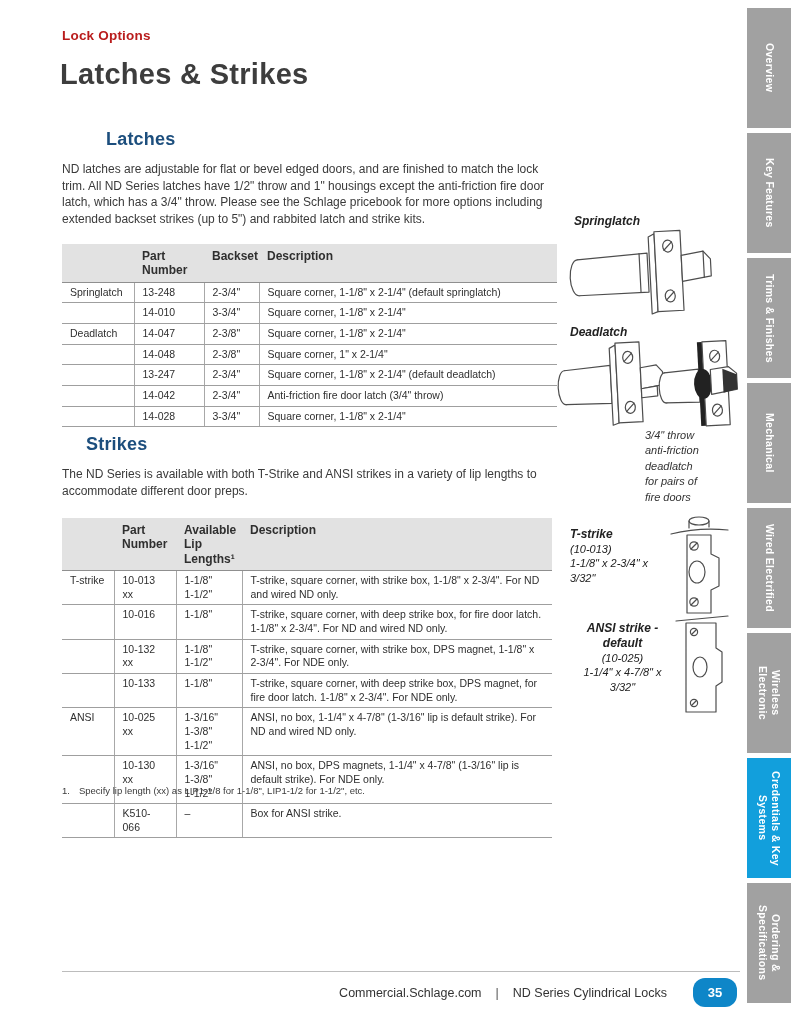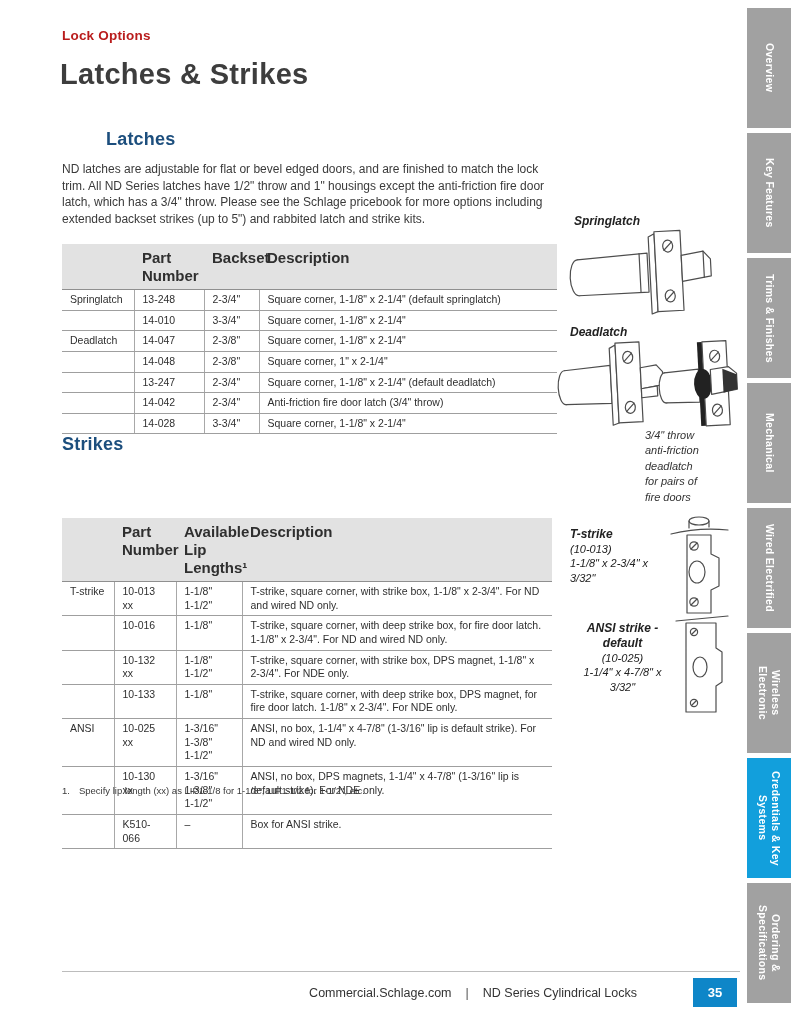--- a/index.html
+++ b/index.html
@@ -18,37 +18,37 @@
   }
   .page-title {
     position:absolute; left:60px; top:58px;
     font-size:29px; color:#3d3d3d; letter-spacing:.3px;
   }
   .section-heading {
     position:absolute; left:62px;
     font-size:18px; font-weight:bold; color:#1c4e7d; letter-spacing:.2px;
   }
   #latches-heading { top:129px;margin-left:44px; }
-  #strikes-heading { top:434px; }
+  #strikes-heading { top:434px;margin-left:24px; }
   .intro {
     position:absolute; left:62px; width:492px;
     font-size:12px; line-height:1.38; color:#3a3a3a;
   }
   #latches-intro { top:161px; }
   #strikes-intro { top:466px; }
 
   
   table.spec-table {
     position:absolute; left:62px; border-collapse:collapse;
     font-size:10.5px; color:#2f2f2f; table-layout:fixed;
   }
   #latches-table { top:244px; width:495px; }
   #strikes-table { top:518px; width:490px; }
   .spec-table th {
-    background:#e2e2e2; text-align:left; font-size:15px; font-weight:bold;
+    background:#e2e2e2; text-align:left; font-size:12px; font-weight:bold;
     padding:5px 8px 4px 8px; vertical-align:top;
     border-bottom:1px solid #8f8f8f; line-height:1.2;
   }
   .spec-table td {
     padding:3px 8px; vertical-align:top; line-height:1.3;
     border-bottom:1px solid #9f9f9f;
   }
   .spec-table td + td { border-left:1px solid #a8a8a8; }
   #latches-table .c1 { width:72px; }
   #latches-table .c2 { width:70px; }
@@ -105,23 +105,23 @@
   .footer-rule {
     position:absolute; left:62px; top:971px; width:678px; height:1px; background:#bcbcbc;
   }
   .footer {
     position:absolute; left:62px; top:978px; width:675px; height:29px;
     display:flex; align-items:center; justify-content:flex-end;
   }
   .footer-text { display:flex; align-items:center; gap:14px; font-size:12.5px; color:#333; }
   .footer-sep { color:#555; }
   .page-box {
-    margin-left:56px; width:44px; height:29px; background:#0e86c8;
+    margin-left:26px; width:44px; height:29px; background:#0e86c8;
     display:flex; align-items:center; justify-content:center;
-    color:#fff; font-size:13px; font-weight:bold;
+    color:#fff; font-size:13px; font-weight:bold;border-radius:12px;
   }
 </style>
 </head>
 <body>
 
 <div class="page">
 
   <div class="eyebrow">Lock Options</div>
   <h1 class="page-title">Latches &amp; Strikes</h1>
 
@@ -177,20 +177,21 @@
       <tr>
         <td class="c1"></td>
         <td class="c2">14-028</td>
         <td class="c3">3-3/4"</td>
         <td class="c4">Square corner, 1-1/8" x 2-1/4"</td>
       </tr>
     </tbody>
   </table>
 
   <h2 class="section-heading" id="strikes-heading">Strikes</h2>
+  <p class="intro" id="strikes-intro">The ND Series is available with both T-Strike and ANSI strikes in a variety of lip lengths to accommodate different door preps.</p>
 
   <table class="spec-table" id="strikes-table">
     <thead>
       <tr>
         <th class="c1"></th>
         <th class="c2 pre">Part
 Number</th>
         <th class="c3 pre">Available
 Lip Lengths¹</th>
         <th class="c4">Description</th>

